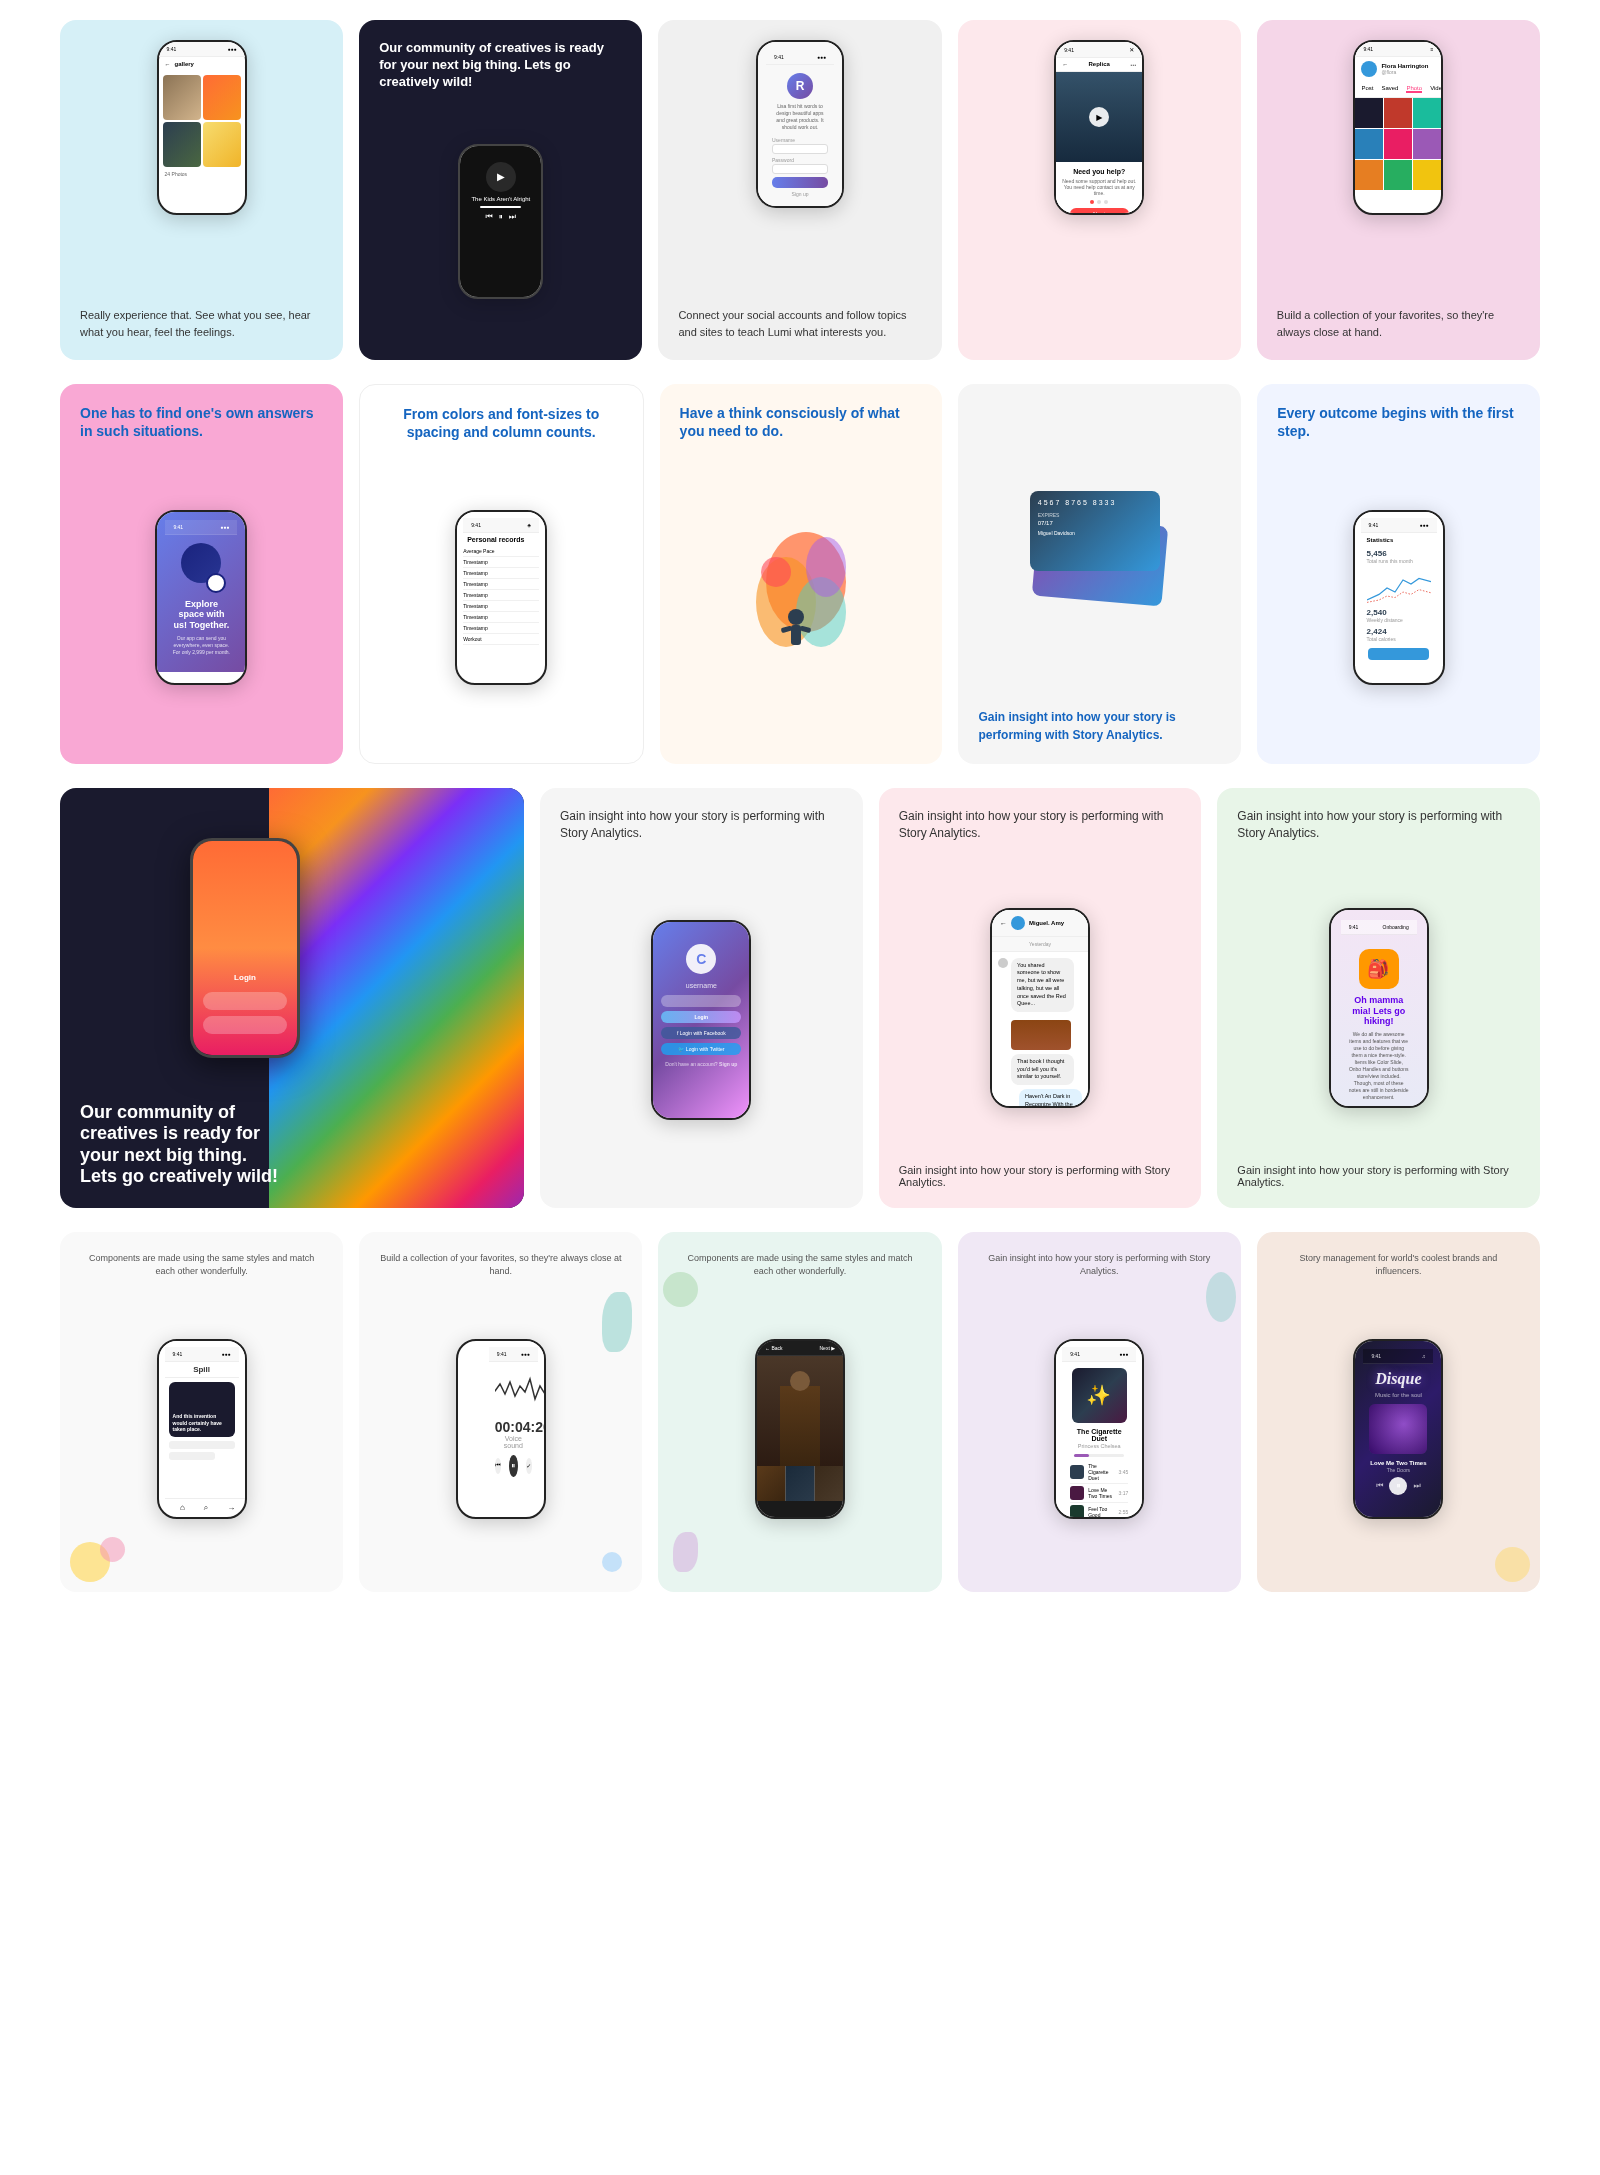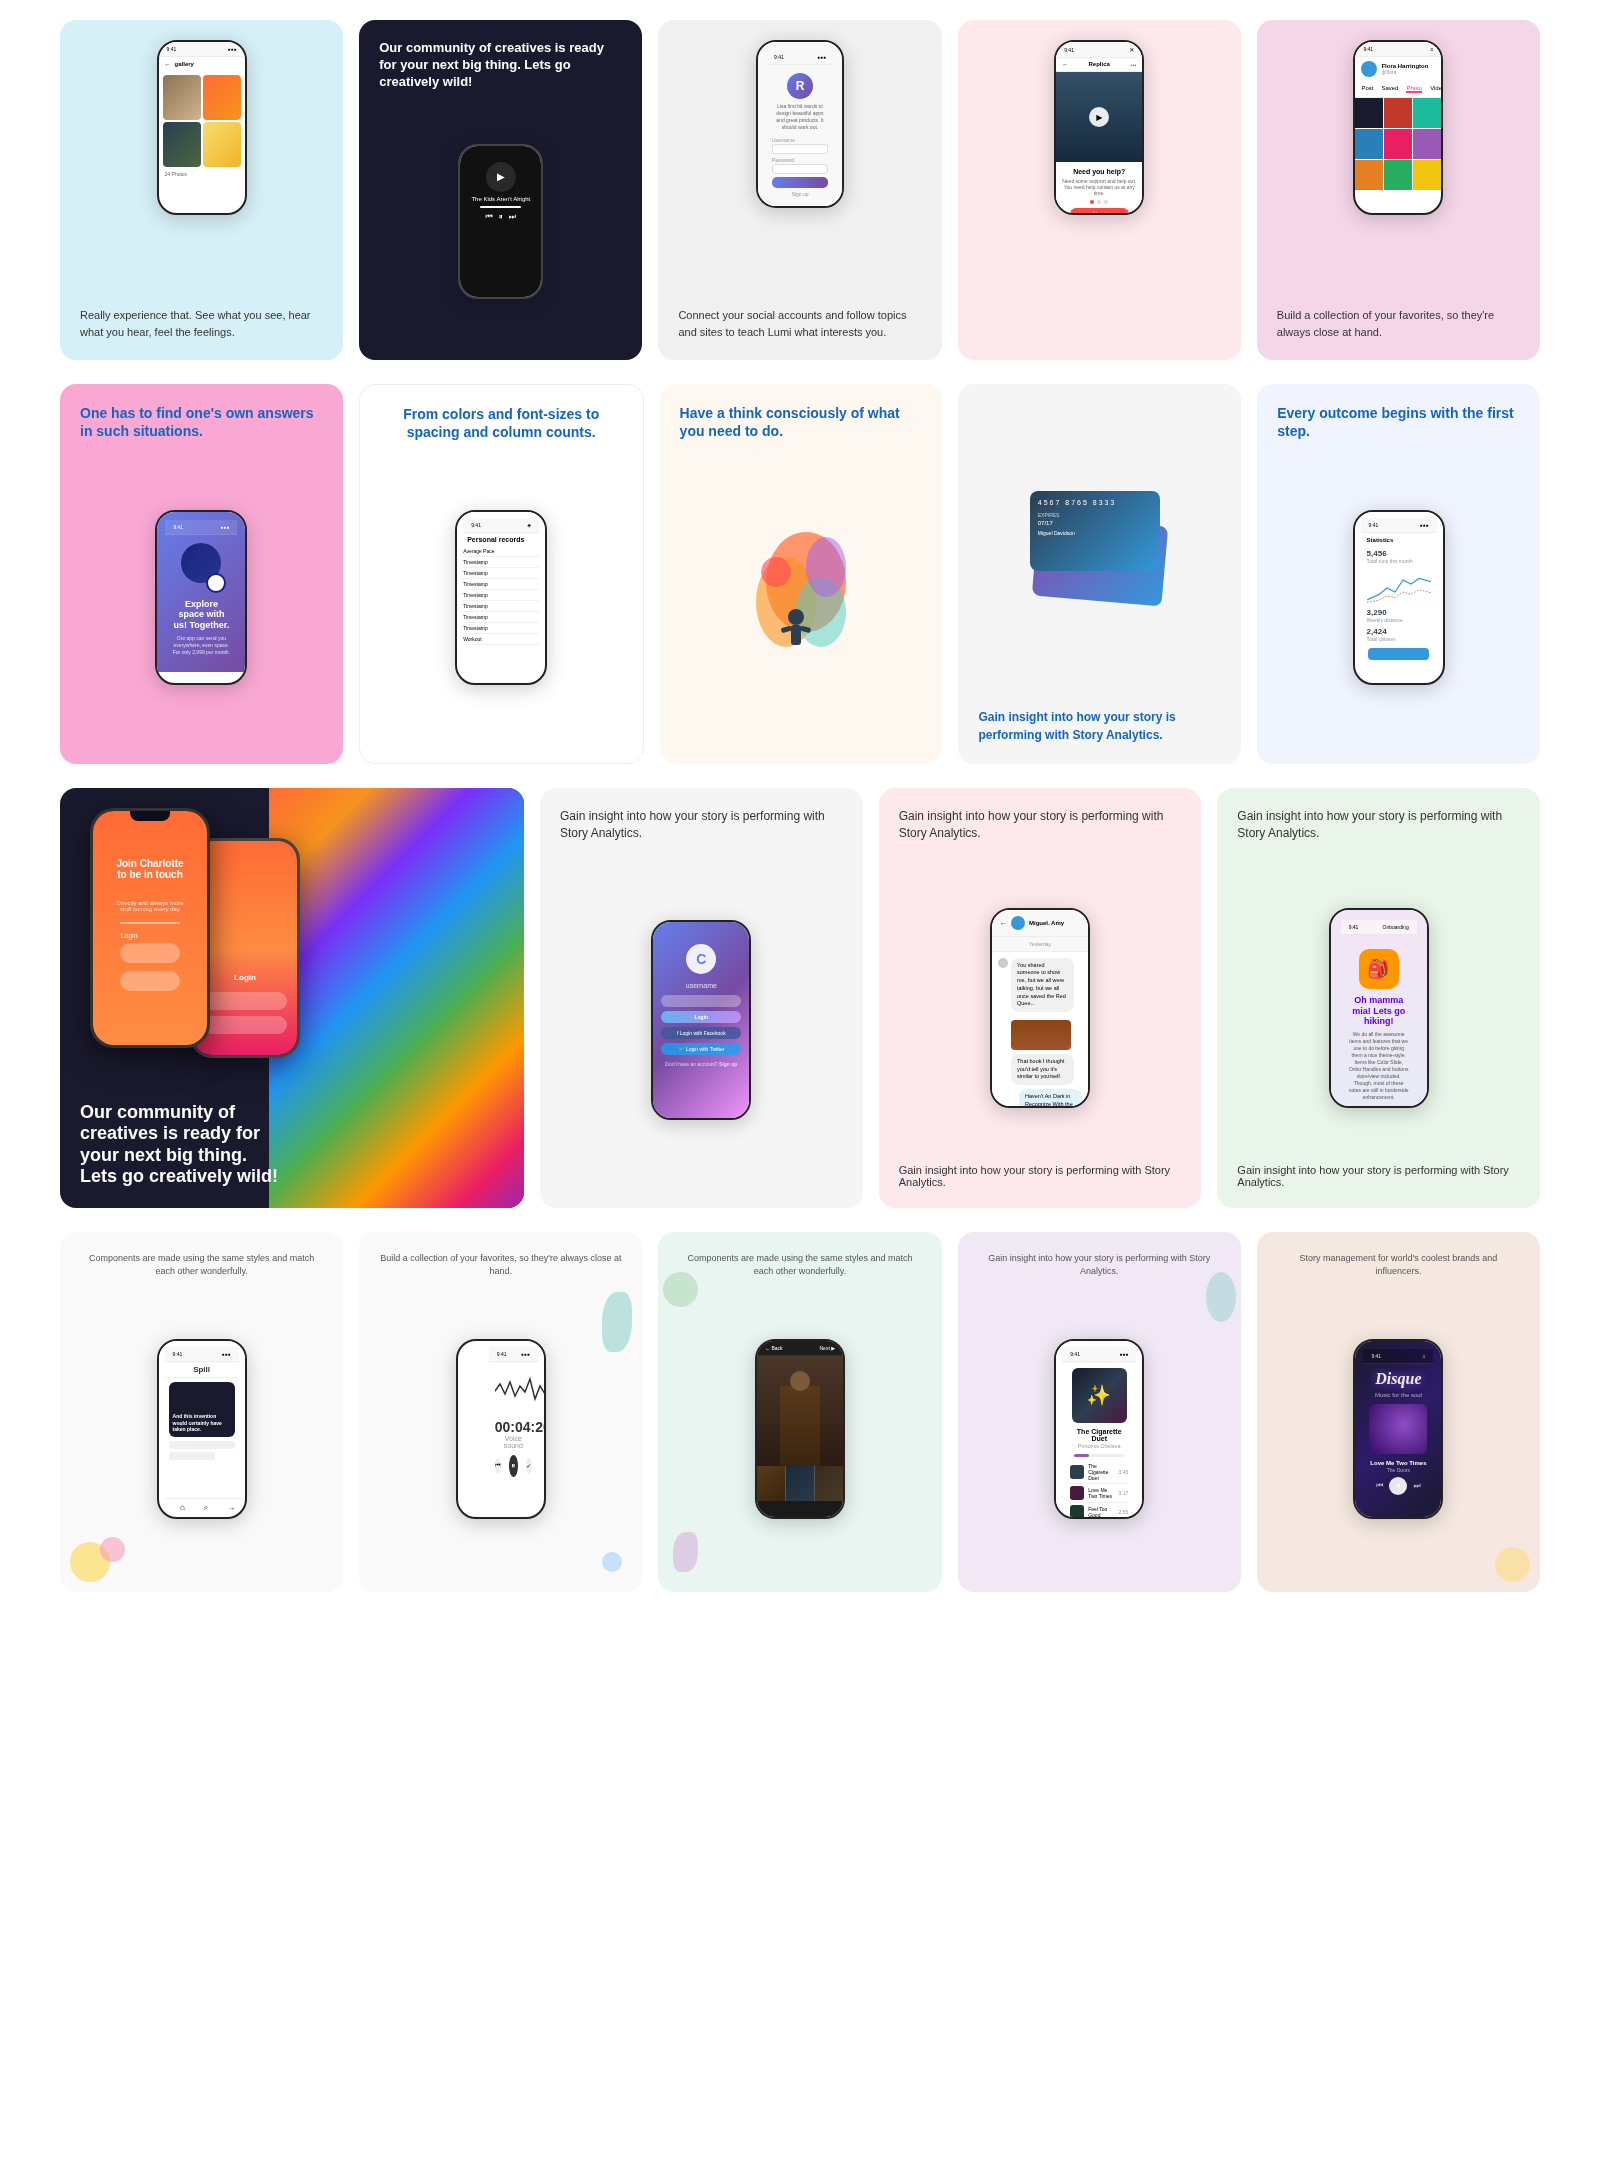--- a/index.html
+++ b/index.html
@@ -695,21 +695,21 @@
             </div>
 
             <div style="padding:2px 6px;height:40px;">
               <svg width="100%" height="40" viewBox="0 0 80 40">
                 <polyline points="0,35 15,28 25,20 35,25 45,10 55,15 65,8 80,12" fill="none" stroke="#3498db" stroke-width="1.5"></polyline>
                 <polyline points="0,38 15,35 25,30 35,32 45,25 55,28 65,22 80,26" fill="none" stroke="#e74c3c" stroke-width="1" stroke-dasharray="2,2"></polyline>
               </svg>
             </div>
 
             <div style="padding:2px 6px;">
-              <div class="stat-value">3,290</div>
+              <div class="stat-value">2,540</div>
               <div class="stat-desc">Weekly distance</div>
             </div>
 
             <div style="padding:2px 6px;">
               <div class="stat-value">2,424</div>
               <div class="stat-desc">Total calories</div>
             </div>
 
             <div class="full-stats-btn"></div>
           </div>
@@ -720,31 +720,20 @@
   </div>
 
   <div class="row">
 
     <div class="card" style="background:#1a1a2e; min-height:420px; flex:1.5; overflow:hidden; position:relative;">
 
       <div style="position:absolute;top:0;right:0;width:55%;height:100%;overflow:hidden;">
         <div style="width:100%;height:100%;background:linear-gradient(135deg,#ff6b35 0%,#f7931e 15%,#7b2ff7 30%,#2196f3 45%,#4caf50 60%,#ff9800 75%,#e91e63 90%,#9c27b0 100%);"></div>
       </div>
 
-      <div style="position:absolute;left:30px;top:20px;width:120px;height:240px;background:#0d0d1a;border-radius:24px;border:3px solid #333;overflow:hidden;z-index:3;box-shadow:0 8px 30px rgba(0,0,0,0.6);">
-        <div style="width:35%;height:10px;background:#0d0d1a;border-radius:0 0 8px 8px;position:absolute;top:0;left:50%;transform:translateX(-50%);z-index:10;"></div>
-        <div class="orange-login" style="padding-top:20px;">
-          <div class="orange-login-title" style="font-size:10px;">Join Charlotte to be in touch</div>
-          <div style="font-size:6px;color:rgba(255,255,255,0.8);text-align:center;margin-bottom:10px;">Directly and always more stuff coming every day</div>
-          <div style="width:80%;height:2px;background:rgba(255,255,255,0.5);margin:0 auto 8px;"></div>
-          <div style="font-size:7px;color:white;margin-bottom:4px;width:80%;text-align:left;">Login</div>
-          <div class="orange-input-area" style="width:80%;"></div>
-          <div class="orange-input-area" style="width:80%;"></div>
-        </div>
-      </div>
 
       <div style="position:absolute;left:130px;top:50px;width:110px;height:220px;background:#0d0d1a;border-radius:22px;border:3px solid #444;overflow:hidden;z-index:2;box-shadow:0 8px 30px rgba(0,0,0,0.5);">
         <div style="background:linear-gradient(to bottom,#ff6b35,#ff8c42,#e91e63);height:100%;width:100%;display:flex;flex-direction:column;align-items:center;justify-content:flex-end;padding:15px 10px;">
           <div style="font-size:8px;font-weight:800;color:white;text-align:center;margin-bottom:10px;">Login</div>
           <div style="width:100%;height:18px;background:rgba(255,255,255,0.25);border-radius:9px;margin-bottom:6px;"></div>
           <div style="width:100%;height:18px;background:rgba(255,255,255,0.25);border-radius:9px;margin-bottom:6px;"></div>
         </div>
       </div>
 
       <div style="position:absolute;bottom:20px;left:20px;z-index:5;">

